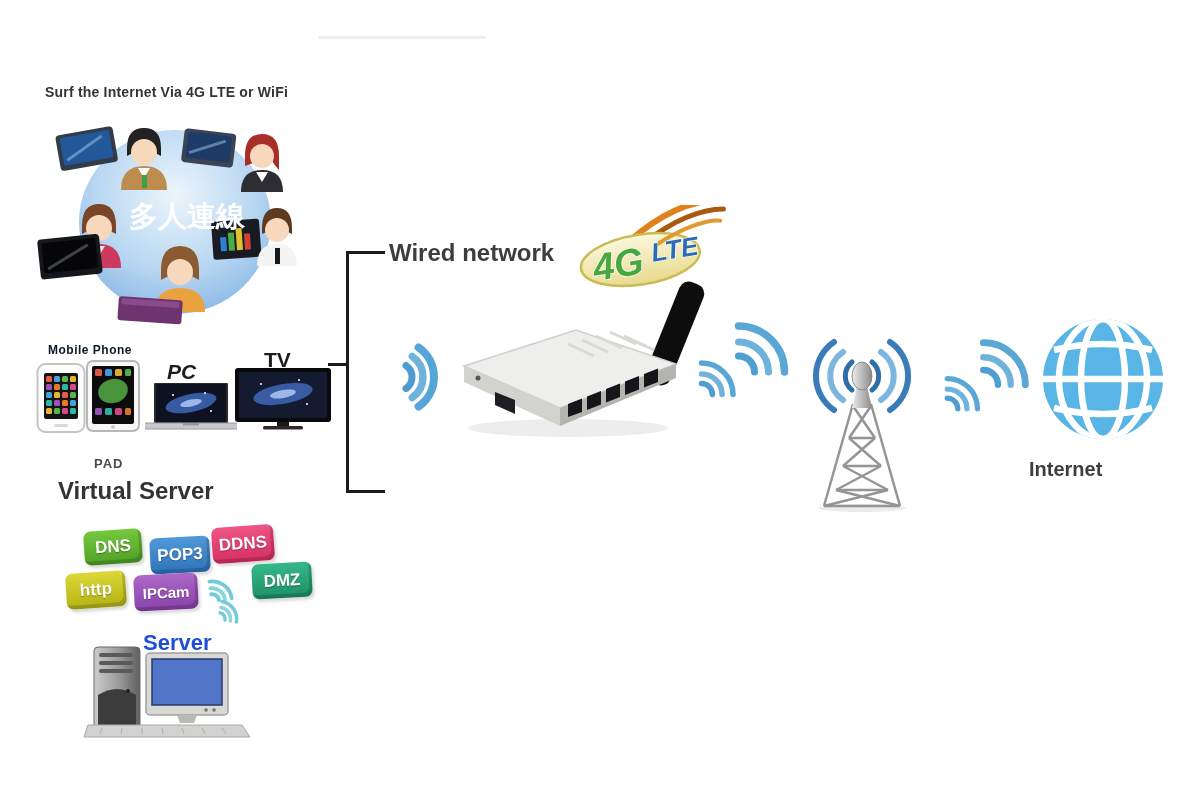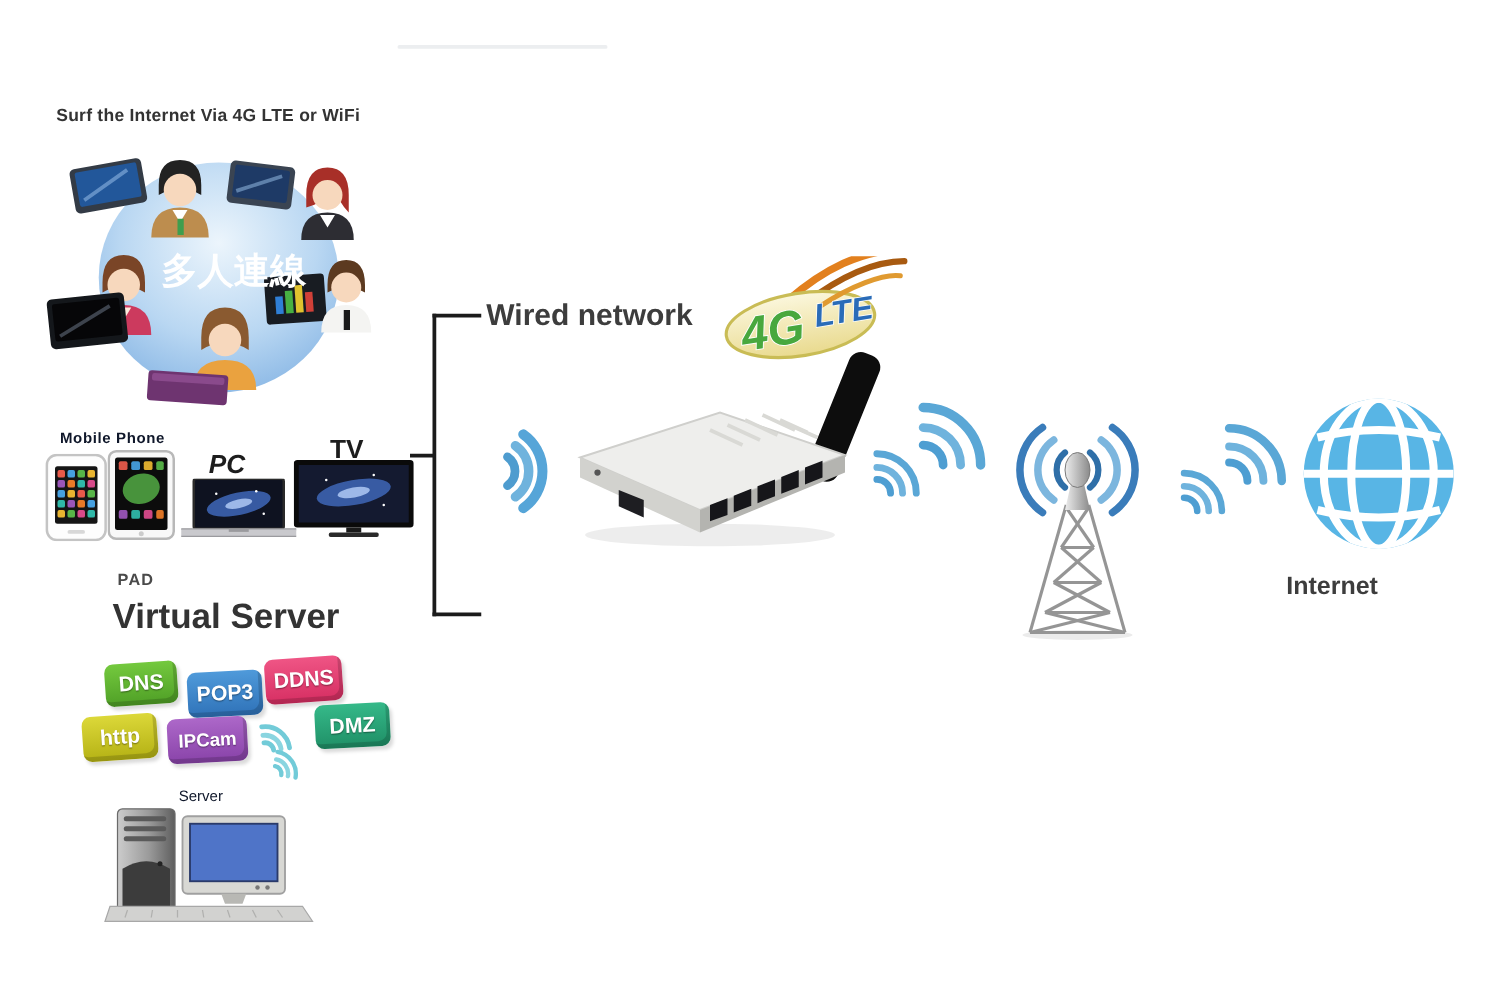--- a/index.html
+++ b/index.html
@@ -15,22 +15,22 @@
   .dev-label-lg{font-size:21px;color:#1d1d1d;font-weight:700;}
   .net-label{font-size:24px;font-weight:600;color:#3d3d3d;}
   .bracket{background:#1b1b1b;}
   #bracket-v{left:346px;top:251px;width:3px;height:242px;}
   #bracket-h-top{left:346px;top:251px;width:39px;height:3px;}
   #bracket-h-bottom{left:346px;top:490px;width:39px;height:3px;}
   #bracket-h-mid{left:328px;top:363px;width:20px;height:3px;}
   #wired-label{left:389px;top:239px;}
   #wireless-label{left:389px;top:487px;}
   #internet-label{left:1029px;top:458px;font-size:20px;font-weight:600;color:#3d3d3d;}
-  #vs-title{left:58px;top:477px;font-size:28px;font-weight:700;color:#333;margin-left:32px;}
-  #server-label{left:143px;top:630px;font-size:12px;font-weight:400;color:#0f172a;}
+  #vs-title{left:58px;top:477px;font-size:24px;font-weight:700;color:#333;}
+  #server-label{left:143px;top:630px;font-size:22px;font-weight:700;color:#1d4ed8;}
   .badge{
     display:flex;align-items:center;justify-content:center;
     color:#fff;font-weight:700;font-size:17px;border-radius:7px;
     text-shadow:0 1px 1px rgba(0,0,0,.35);
     box-shadow:inset -3px -4px 0 rgba(0,0,0,.16), 2px 3px 3px rgba(0,0,0,.15);
   }
   .badge-dns{left:84px;top:530px;width:58px;height:34px;transform:rotate(-4deg);background:linear-gradient(180deg,#74c93e,#4f9f26);}
   .badge-pop3{left:150px;top:537px;width:60px;height:36px;transform:rotate(-3deg);background:linear-gradient(180deg,#4f9ada,#2f72b8);}
   .badge-ddns{left:212px;top:526px;width:62px;height:36px;transform:rotate(-4deg);background:linear-gradient(180deg,#ef5585,#d62e62);}
   .badge-http{left:66px;top:572px;width:60px;height:36px;transform:rotate(-4deg);background:linear-gradient(180deg,#dcd839,#b4b114);}

